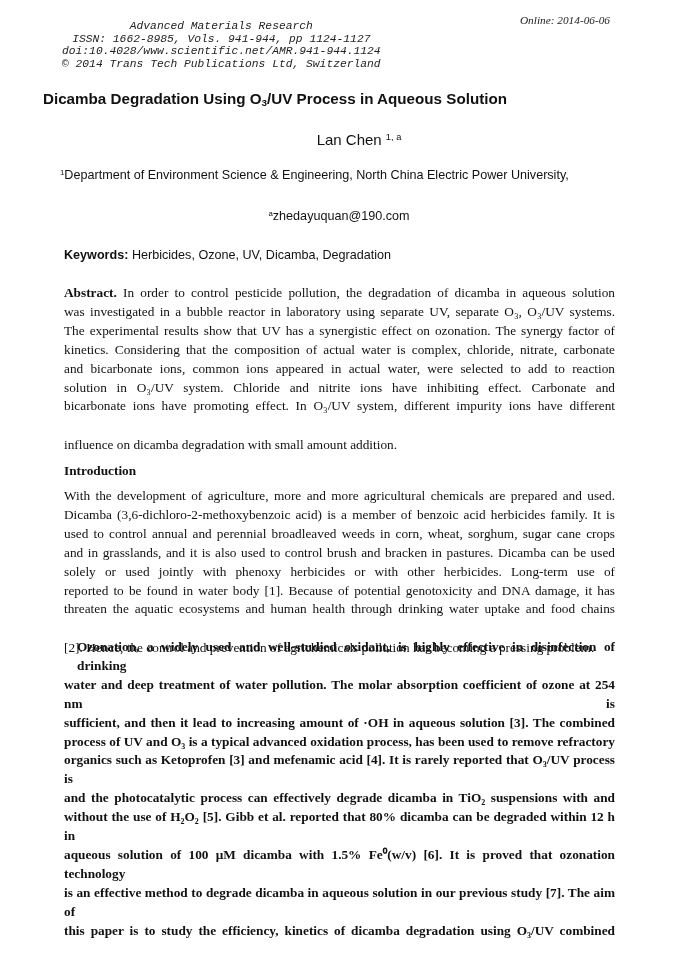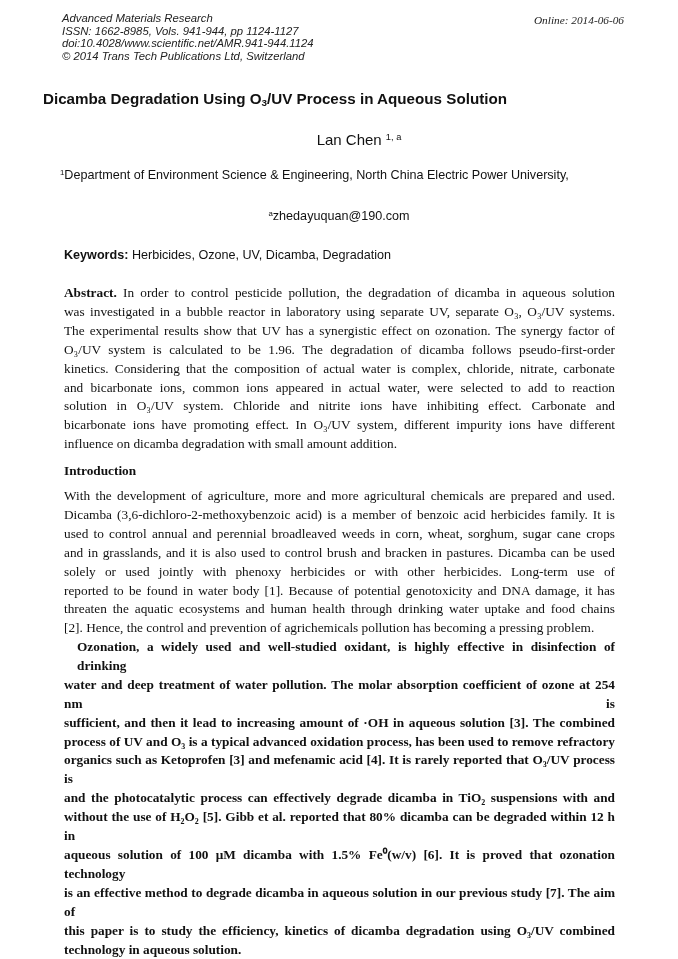--- a/index.html
+++ b/index.html
@@ -14,30 +14,31 @@
       overflow: hidden;
       color: #111;
     }
     .page {
       position: absolute;
       left: 0; top: 0;
       width: 678px; height: 959px;
     }
     .header-left {
       position: absolute;
-      left: 62px; top: 12px;
-      font-family: Liberation Sans, sans-serif;
+      left: 62px; top: 20px;
+      font-family: Liberation Mono, monospace;
       font-style: italic;
       font-size: 11.3px;
       line-height: 12.5px;
       color: #222;
+      text-align: center;
     }
     .header-right {
       position: absolute;
-      right: 54px; top: 14px;
+      right: 68px; top: 14px;
       font-family: "Liberation Serif", serif;
       font-style: italic;
       font-size: 11.3px;
       line-height: 12.5px;
       color: #222;
     }
     .title {
       position: absolute;
       left: 0; width: 550px; top: 89px;
       text-align: center;
@@ -104,21 +105,21 @@
       position: absolute;
       left: 64px; top: 462px;
       font-family: "Liberation Serif", serif;
       font-weight: bold;
       font-size: 13.3px;
       line-height: 18px;
     }
     .intro-p1 { top: 487px; }
     .intro-p2 { top: 638px; text-indent: 13px; }
     .body-text .line { display: block; text-align: justify; text-align-last: justify; }
-    .body-text .line.last { text-align-last: left; }
+    .body-text .line.last { text-align-last: left; margin-top: 20px; }
   </style>
 </head>
 <body>
 
 <div class="page">
 
   <div class="header-left">
     <div>Advanced Materials Research</div>
     <div>ISSN: 1662-8985, Vols. 941-944, pp 1124-1127</div>
     <div>doi:10.4028/www.scientific.net/AMR.941-944.1124</div>
@@ -135,21 +136,20 @@
   </div>
 
   <div class="email"><sup style="font-size:62%;vertical-align:0.55em;line-height:0;">a</sup><span>zhedayuquan@190.com</span></div>
 
   <div class="keywords"><b>Keywords:</b><span> Herbicides, Ozone, UV, Dicamba, Degradation</span></div>
 
   <div class="body-text abstract">
     <span class="line"><span class="label">Abstract.</span><span> In order to control pesticide pollution, the degradation of dicamba in aqueous solution</span></span>
     <span class="line">was investigated in a bubble reactor in laboratory using separate UV, separate O₃, O₃/UV systems.</span>
     <span class="line">The experimental results show that UV has a synergistic effect on ozonation. The synergy factor of</span>
-    <span class="line">O₃/UV system is calculated to be 1.96. The degradation of dicamba follows pseudo-first-order</span>
     <span class="line">kinetics. Considering that the composition of actual water is complex, chloride, nitrate, carbonate</span>
     <span class="line">and bicarbonate ions, common ions appeared in actual water, were selected to add to reaction</span>
     <span class="line">solution in O₃/UV system. Chloride and nitrite ions have inhibiting effect. Carbonate and</span>
     <span class="line">bicarbonate ions have promoting effect. In O₃/UV system, different impurity ions have different</span>
     <span class="line last">influence on dicamba degradation with small amount addition.</span>
   </div>
 
   <div class="intro-heading">Introduction</div>
 
   <div class="body-text intro-p1">

